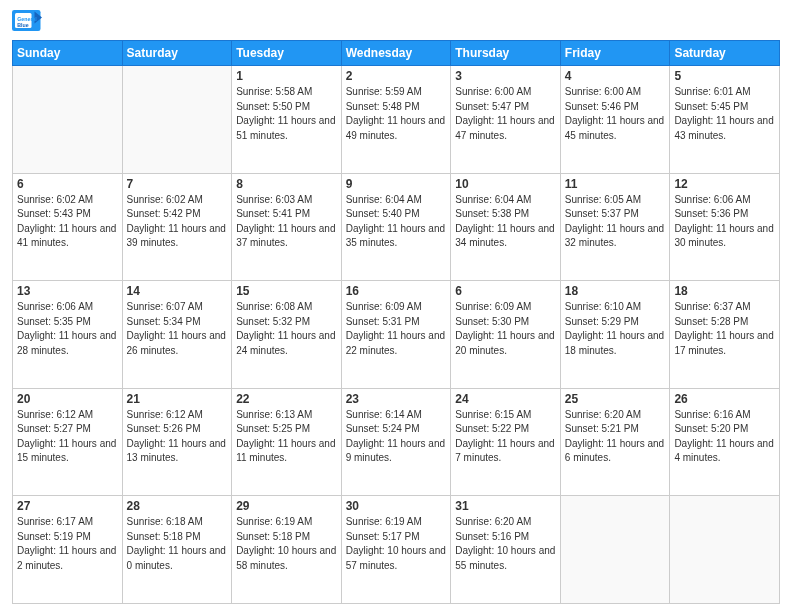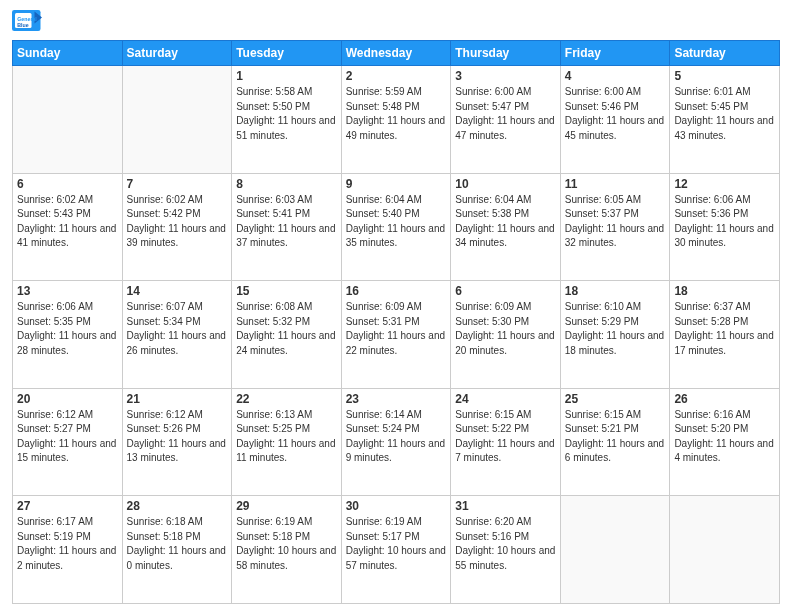--- a/index.html
+++ b/index.html
@@ -291,21 +291,21 @@
           </td>
           <td>
             <span class="day-num">24</span>
             <div class="day-info">Sunrise: 6:15 AM
 Sunset: 5:22 PM
 Daylight: 11 hours
 and 7 minutes.</div>
           </td>
           <td>
             <span class="day-num">25</span>
-            <div class="day-info">Sunrise: 6:15 AM
+            <div class="day-info">Sunrise: 6:20 AM
 Sunset: 5:21 PM
 Daylight: 11 hours
 and 6 minutes.</div>
           </td>
           <td>
             <span class="day-num">26</span>
             <div class="day-info">Sunrise: 6:16 AM
 Sunset: 5:20 PM
 Daylight: 11 hours
 and 4 minutes.</div>

